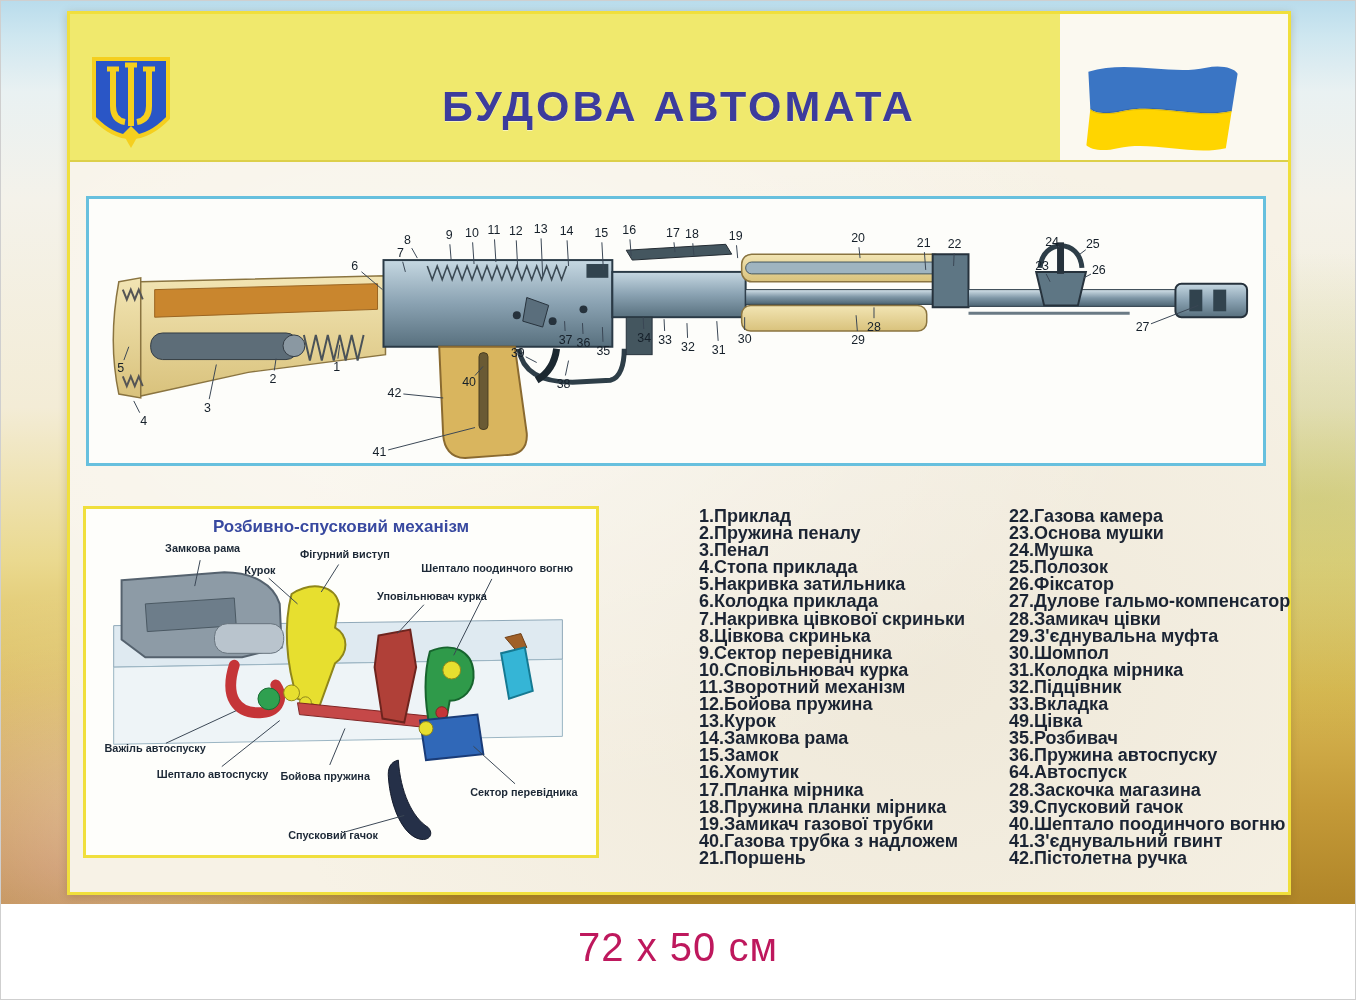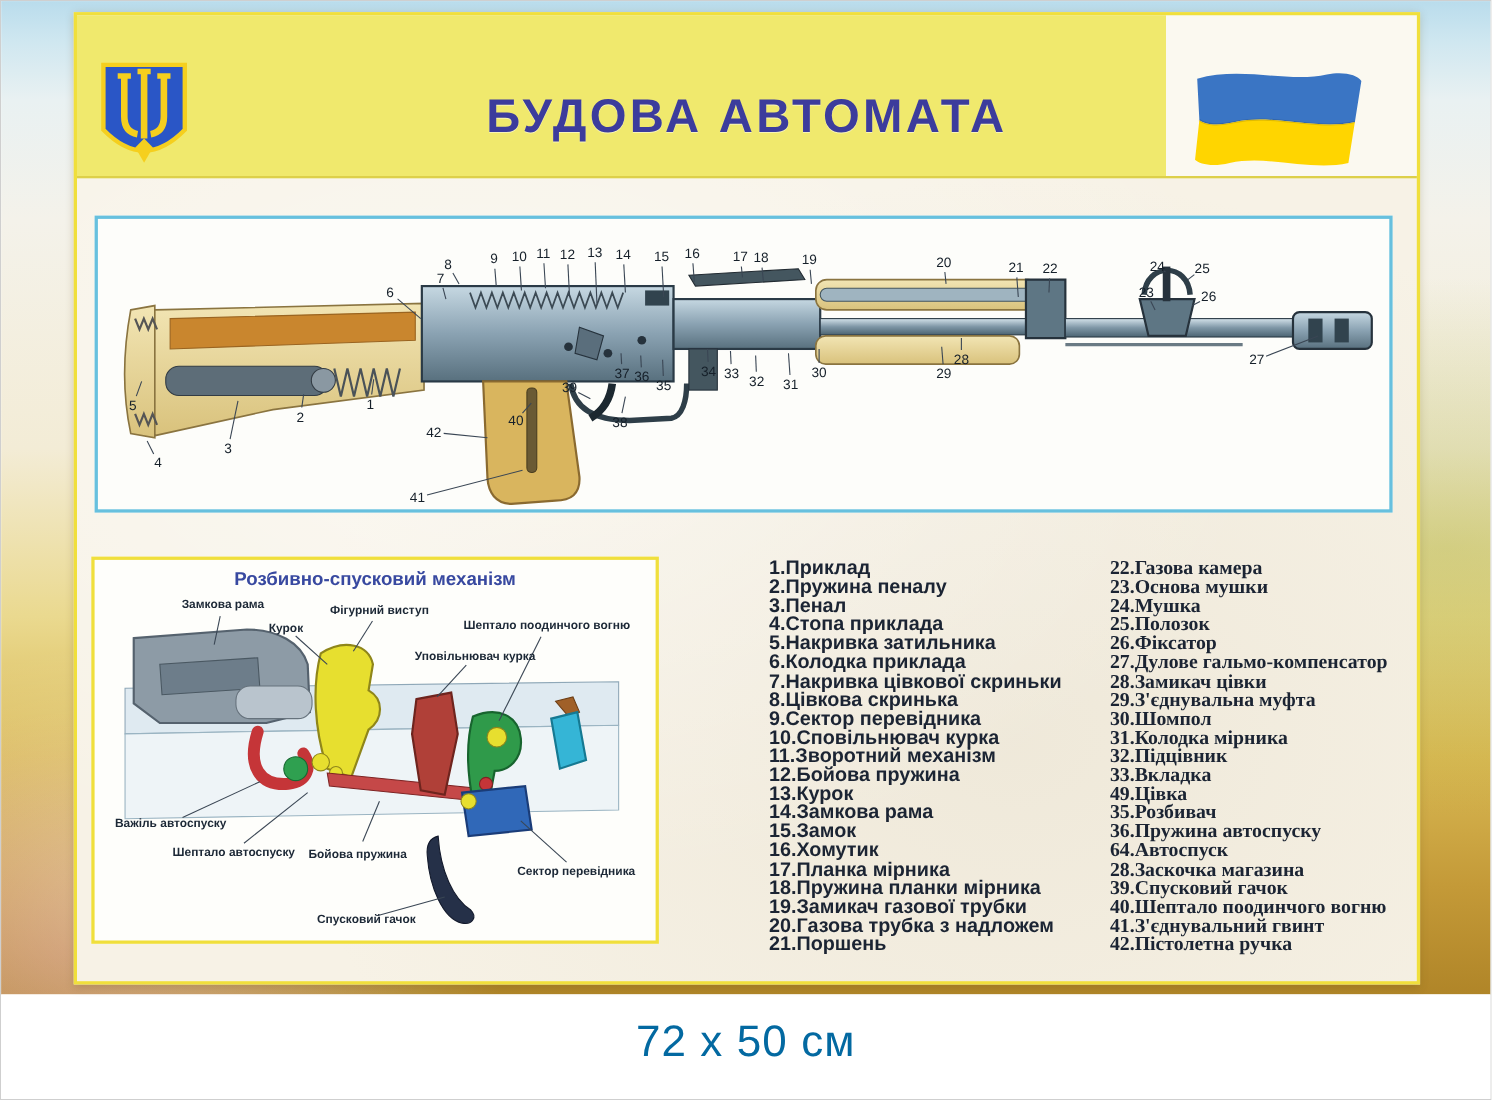--- a/index.html
+++ b/index.html
@@ -13,21 +13,21 @@
     position:absolute;left:0;top:0;width:100%;height:903px;
     background:
       radial-gradient(ellipse at 4% 96%, rgba(225,140,160,.30), transparent 18%),
       radial-gradient(ellipse at 10% 90%, rgba(255,255,255,.45), transparent 20%),
       radial-gradient(ellipse at 97% 55%, rgba(160,170,50,.35), transparent 35%),
       linear-gradient(180deg,#b9dcec 0%,#cfe7f0 4%,#e9f1f2 10%,#f4f2ea 22%,#f3ecd6 45%,#ead98f 62%,#d9b954 76%,#c49a38 89%,#b08528 100%);
   }
   .white-band{position:absolute;left:0;top:903px;width:100%;height:97px;background:#ffffff;}
   .size-caption{
     position:absolute;left:0;top:924px;width:100%;text-align:center;
-    font-size:40px;color:#0369a1;letter-spacing:1px;
+    font-size:40px;color:#be185d;letter-spacing:1px;
   }
   
   .poster{
     position:absolute;left:66px;top:10px;width:1224px;height:884px;box-sizing:border-box;
     border:3px solid var(--inset-border,#f0df3c);
     background:
       radial-gradient(ellipse at 30% 40%, rgba(255,255,255,.5), transparent 60%),
       radial-gradient(ellipse at 70% 75%, rgba(215,205,180,.25), transparent 55%),
       var(--poster-cream,#f7f2e6);
     box-shadow:0 2px 8px rgba(90,70,20,.25);
@@ -62,21 +62,21 @@
   .inset-title{
     position:absolute;left:0;right:0;top:8px;text-align:center;z-index:2;
     font-size:17px;font-weight:bold;color:#3849a0;
   }
   
   .parts{
     position:absolute;left:629px;top:494px;width:570px;height:360px;
     display:flex;gap:10px;
   }
   .parts-col{width:300px;}
-  .parts-col.second{width:260px;font-family:Liberation Serif, serif;}
+  .parts-col.second{width:260px;}
   .part-row{
     font-size:18px;font-weight:700;color:var(--text-dark,#1b2433);
     line-height:17.1px;white-space:nowrap;
   }
   
   .callout-num{font-family:"Liberation Sans","DejaVu Sans",sans-serif;font-size:12.5px;fill:#16202a;}
   .leader{stroke:#3a4654;stroke-width:1;}
   .mech-label{font-family:"Liberation Sans","DejaVu Sans",sans-serif;font-size:11px;font-weight:bold;fill:#1c2836;}
 </style>
 </head>
@@ -329,21 +329,21 @@
           <div class="part-row">10.Сповільнювач курка</div>
           <div class="part-row">11.Зворотний механізм</div>
           <div class="part-row">12.Бойова пружина</div>
           <div class="part-row">13.Курок</div>
           <div class="part-row">14.Замкова рама</div>
           <div class="part-row">15.Замок</div>
           <div class="part-row">16.Хомутик</div>
           <div class="part-row">17.Планка мірника</div>
           <div class="part-row">18.Пружина планки мірника</div>
           <div class="part-row">19.Замикач газової трубки</div>
-          <div class="part-row">20.Газова трубка з надложем</div>
+          <div class="part-row">40.Газова трубка з надложем</div>
           <div class="part-row">21.Поршень</div>
         </div>
       <div class="parts-col second">
           <div class="part-row">22.Газова камера</div>
           <div class="part-row">23.Основа мушки</div>
           <div class="part-row">24.Мушка</div>
           <div class="part-row">25.Полозок</div>
           <div class="part-row">26.Фіксатор</div>
           <div class="part-row">27.Дулове гальмо-компенсатор</div>
           <div class="part-row">28.Замикач цівки</div>

